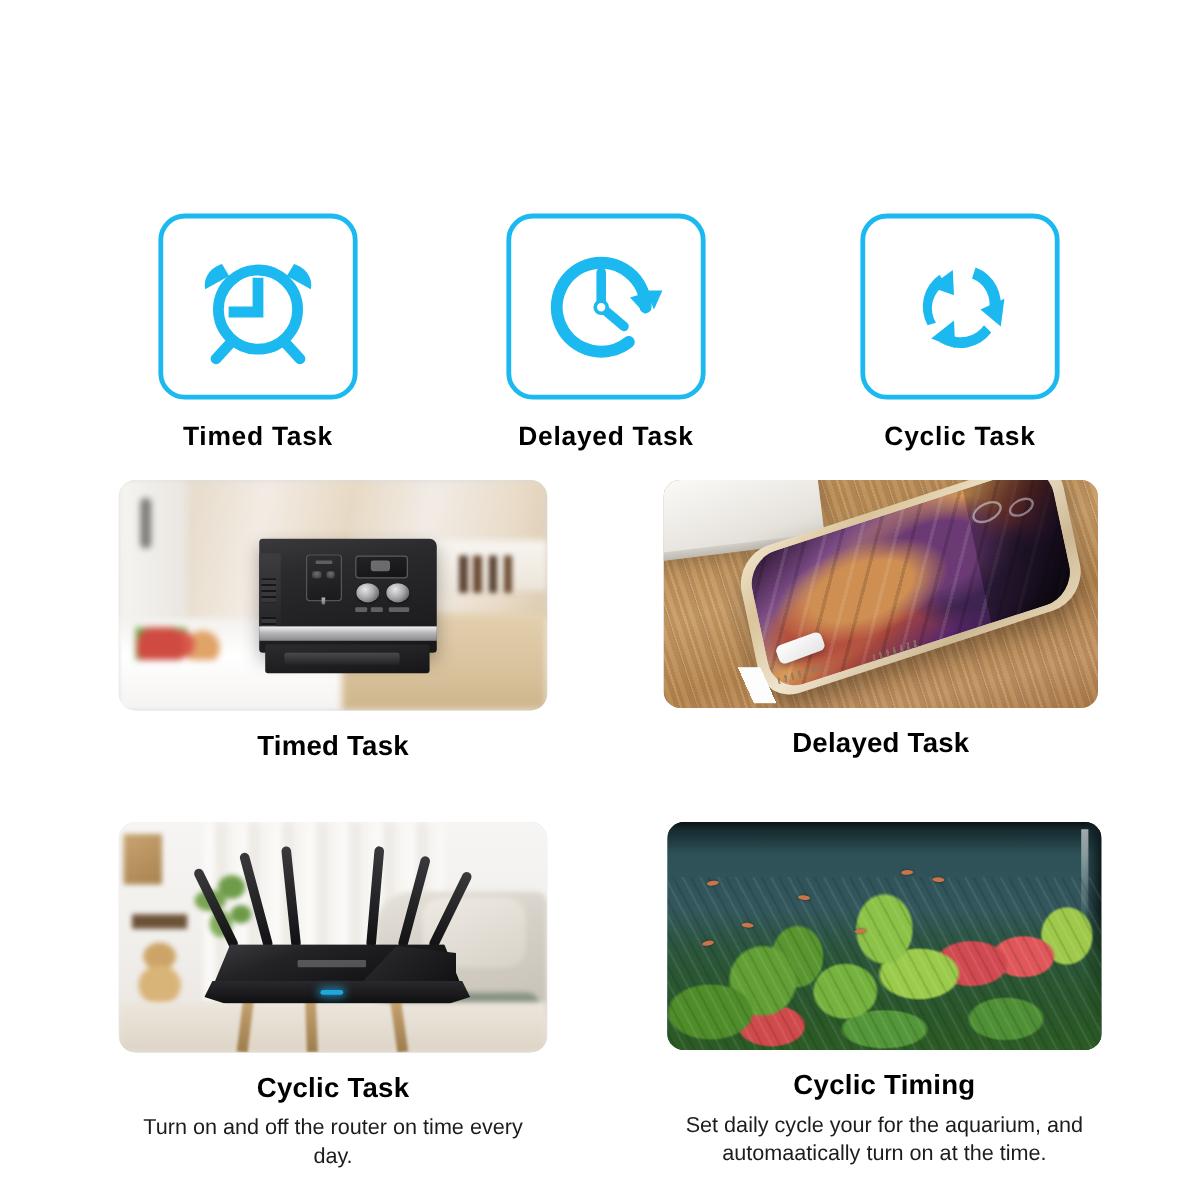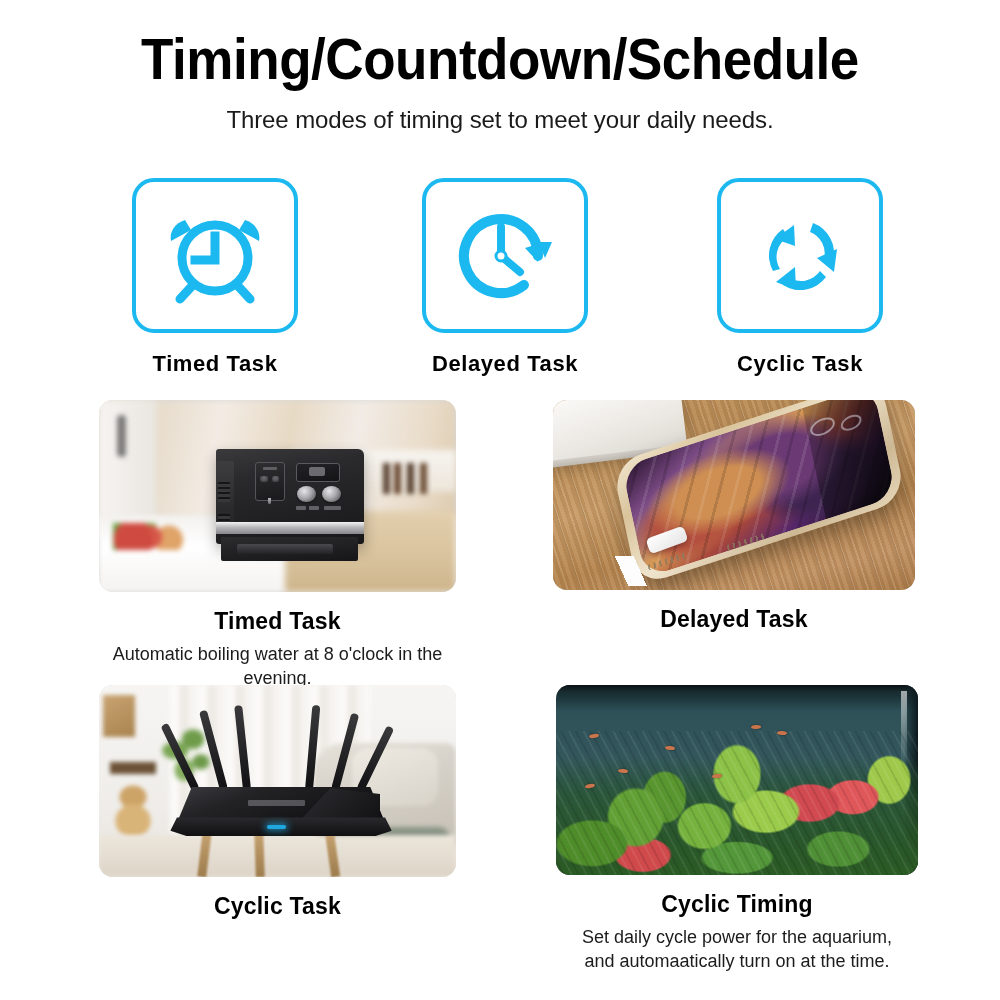--- a/index.html
+++ b/index.html
@@ -506,24 +506,20 @@
   .a-fish.f4 { left: 61%; top: 24%; transform: rotate(3deg); }
   .a-fish.f5 { left: 8%;  top: 52%; transform: rotate(-12deg); }
   .a-fish.f6 { left: 17%; top: 44%; transform: rotate(5deg); }
   .a-fish.f7 { left: 43%; top: 47%; transform: rotate(-6deg); }
 </style>
 </head>
 <body>
 
 <div class="page">
 
-  <div class="header">
-    <div class="title">Timing/Countdown/Schedule</div>
-    <div class="subtitle">Three modes of timing set to meet your daily needs.</div>
-  </div>
 
   <div class="icon-row">
 
     <div class="icon-item i0">
       <div class="icon-box">
         <svg width="112" height="104" viewBox="0 0 112 104">
           <g fill="#1cb9f0">
             <path d="M26 16 C16 19 10 28 12 37 L32 26 Z"></path>
             <path d="M86 16 C96 19 102 28 100 37 L80 26 Z"></path>
           </g>
@@ -599,21 +595,20 @@
               <div class="k-smallbtn s2"></div>
               <div class="k-smallbtn s3"></div>
             </div>
             <div class="k-chrome"></div>
             <div class="k-base"></div>
             <div class="k-tray"></div>
           </div>
         </div>
       </div>
       <div class="card-title">Timed Task</div>
-      <div class="card-desc">Automatic boiling water at 8 o'clock in the evening.</div>
     </div>
 
     <div class="card c1">
       <div class="card-photo">
         <div class="ph-desk">
           <div class="d-grain"></div>
           <div class="d-grain2"></div>
           <div class="d-laptop"></div>
           <div class="d-phone">
             <div class="d-phone-body">
@@ -660,38 +655,39 @@
             <div class="r-ant a6"></div>
             <div class="r-top"></div>
             <div class="r-facet"></div>
             <div class="r-logo"></div>
             <div class="r-front"></div>
             <div class="r-led"></div>
           </div>
         </div>
       </div>
       <div class="card-title">Cyclic Task</div>
+      <div class="card-desc">Turn on and off the router on time every day.</div>
     </div>
 
     <div class="card c3">
       <div class="card-photo">
         <div class="ph-aqua">
           <div class="a-rim"></div>
           <div class="a-rim-r"></div>
           <div class="a-glass"></div>
           <div class="a-plants"></div>
           <div class="a-texture"></div>
           <div class="a-fish f1"></div>
           <div class="a-fish f2"></div>
           <div class="a-fish f3"></div>
           <div class="a-fish f4"></div>
           <div class="a-fish f5"></div>
           <div class="a-fish f6"></div>
           <div class="a-fish f7"></div>
         </div>
       </div>
       <div class="card-title">Cyclic Timing</div>
-      <div class="card-desc">Set daily cycle power for the aquarium, and automaatically turn on at the time.</div>
+      <div class="card-desc">Set daily cycle your for the aquarium, and automaatically turn on at the time.</div>
     </div>
 
   </div>
 
 </div>
 
 </body></html>

